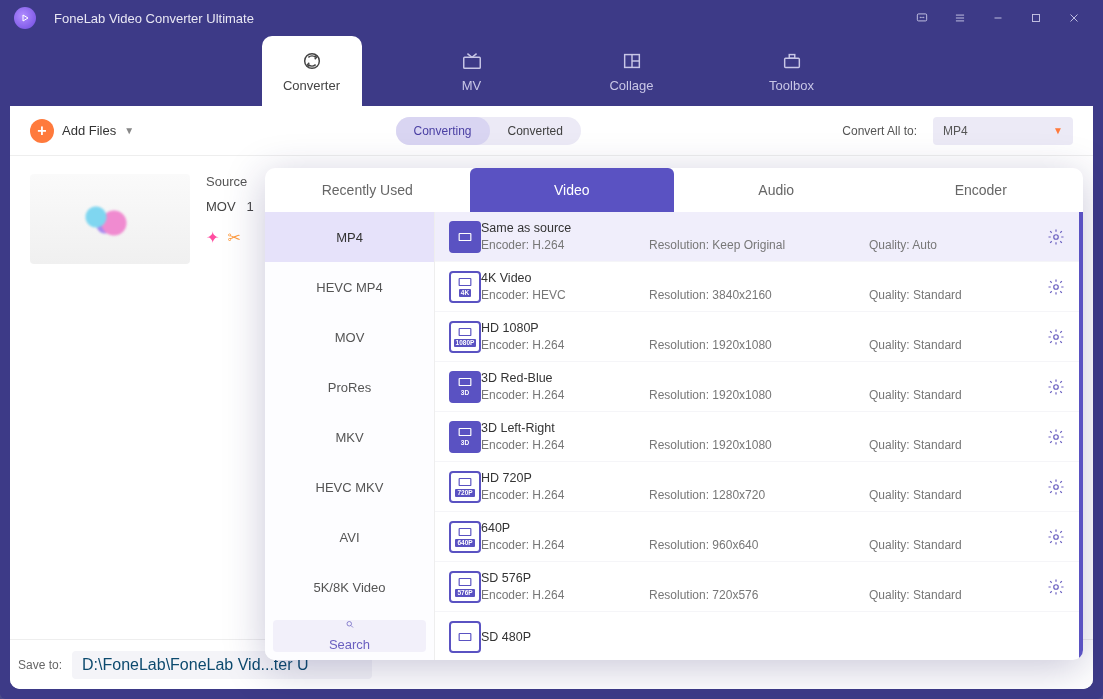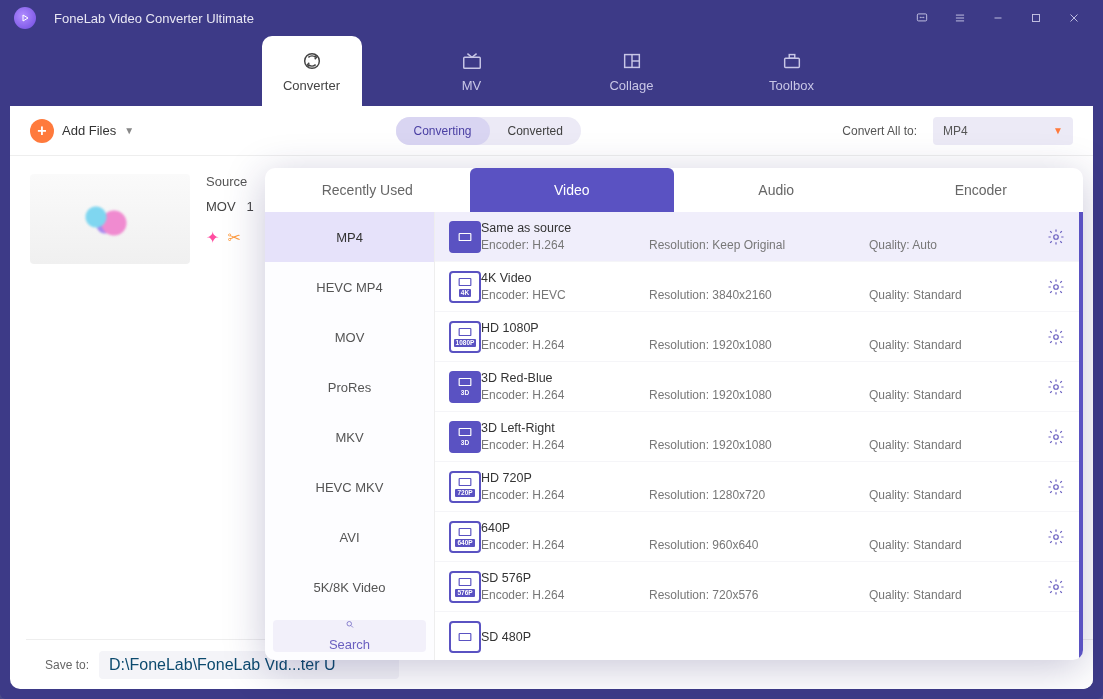--- a/index.html
+++ b/index.html
@@ -41,21 +41,21 @@
   
   .filerow { padding: 18px 20px; display: flex; gap: 16px; align-items: flex-start; }
   .thumb { width: 160px; height: 90px; background: linear-gradient(#fafafa,#f0f0f0); border-radius: 4px; position: relative; overflow: hidden; }
   .thumb::after { content:""; position:absolute; left:30%; top:30%; width:60px; height:40px; background: radial-gradient(circle at 30% 40%, #7fd6f0 0 10px, transparent 11px), radial-gradient(circle at 60% 55%, #f08bd0 0 12px, transparent 13px), radial-gradient(circle at 45% 60%, #a88cf0 0 8px, transparent 9px); filter: blur(1px); }
   .fileinfo { display: flex; flex-direction: column; gap: 10px; font-size: 13px; color: #444; }
   .fileinfo .lbl { color: #555; }
   .badges { display: flex; gap: 8px; margin-top: 4px; }
   .star { color: #ff4da0; font-size: 16px; }
 
   
-  .bottombar { position: absolute; left: 16px; right: 0; bottom: 0; height: 50px; border-top: 1px solid #eee; display: flex; align-items: center; padding: 0 19px; gap: 10px; background: #fff; border-radius: 0 0 10px 10px; }
+  .bottombar { position: absolute; left: 0; right: 0; bottom: 0; height: 50px; border-top: 1px solid #eee; display: flex; align-items: center; padding: 0 8px; gap: 10px; background: #fff; border-radius: 0 0 10px 10px; }
   .bottombar .lbl { font-size: 12px; color: #666; }
   .pathbox { flex: 0 0 300px; height: 28px; background: #f4f4f8; border-radius: 4px; display: flex; align-items: center; padding: 0 10px; font-size: 16px; color: #0c4a6e; text-align: right; }
 
   
   .popover { position: absolute; top: 62px; left: 255px; width: 818px; height: 492px; background: #fff; border-radius: 10px; box-shadow: 0 8px 40px rgba(40,30,100,0.25); overflow: hidden; }
   .poptabs { height: 44px; display: flex; }
   .poptab { flex: 1; display: flex; align-items: center; justify-content: center; font-size: 14px; color: #666; cursor: pointer; }
   .poptab.active { background: #5a52c2; color: #fff; border-radius: 6px 6px 0 0; }
   .popbody { display: flex; height: calc(100% - 44px); }
   .fmtlist { width: 170px; background: #fdfdff; border-right: 1px solid #eee; display: flex; flex-direction: column; overflow: hidden; }

